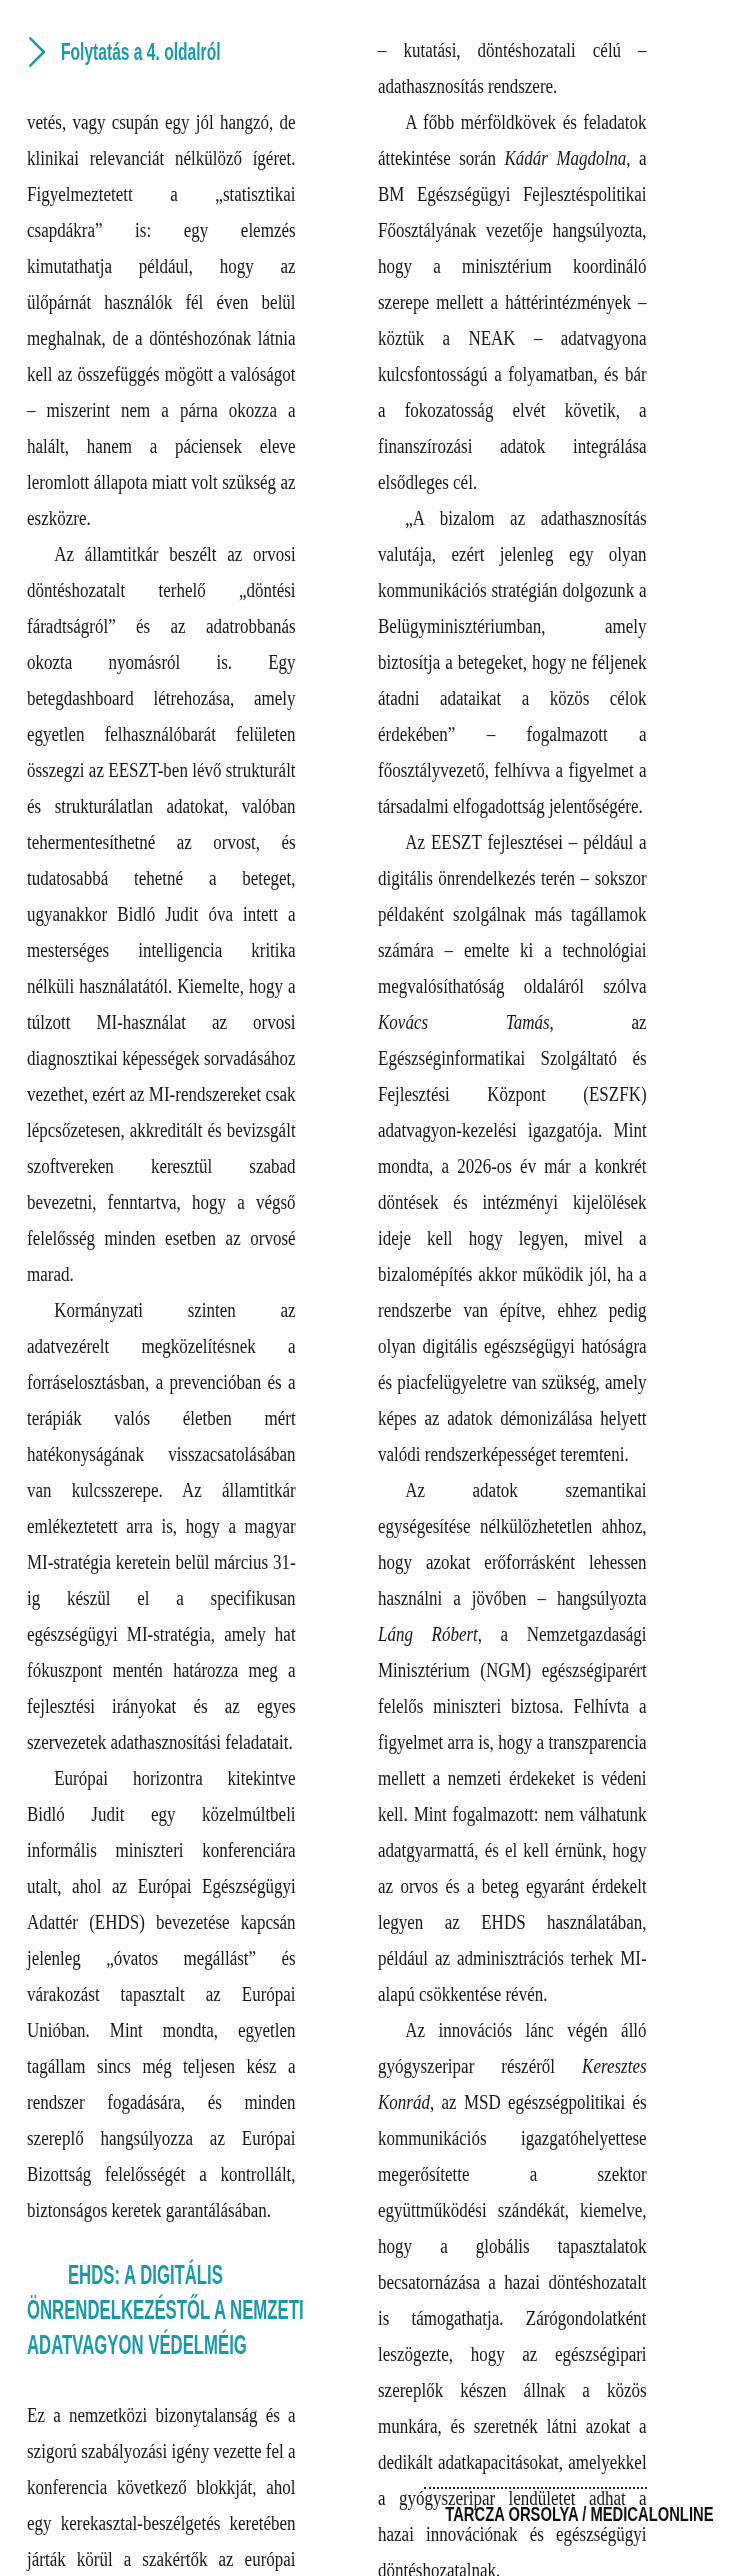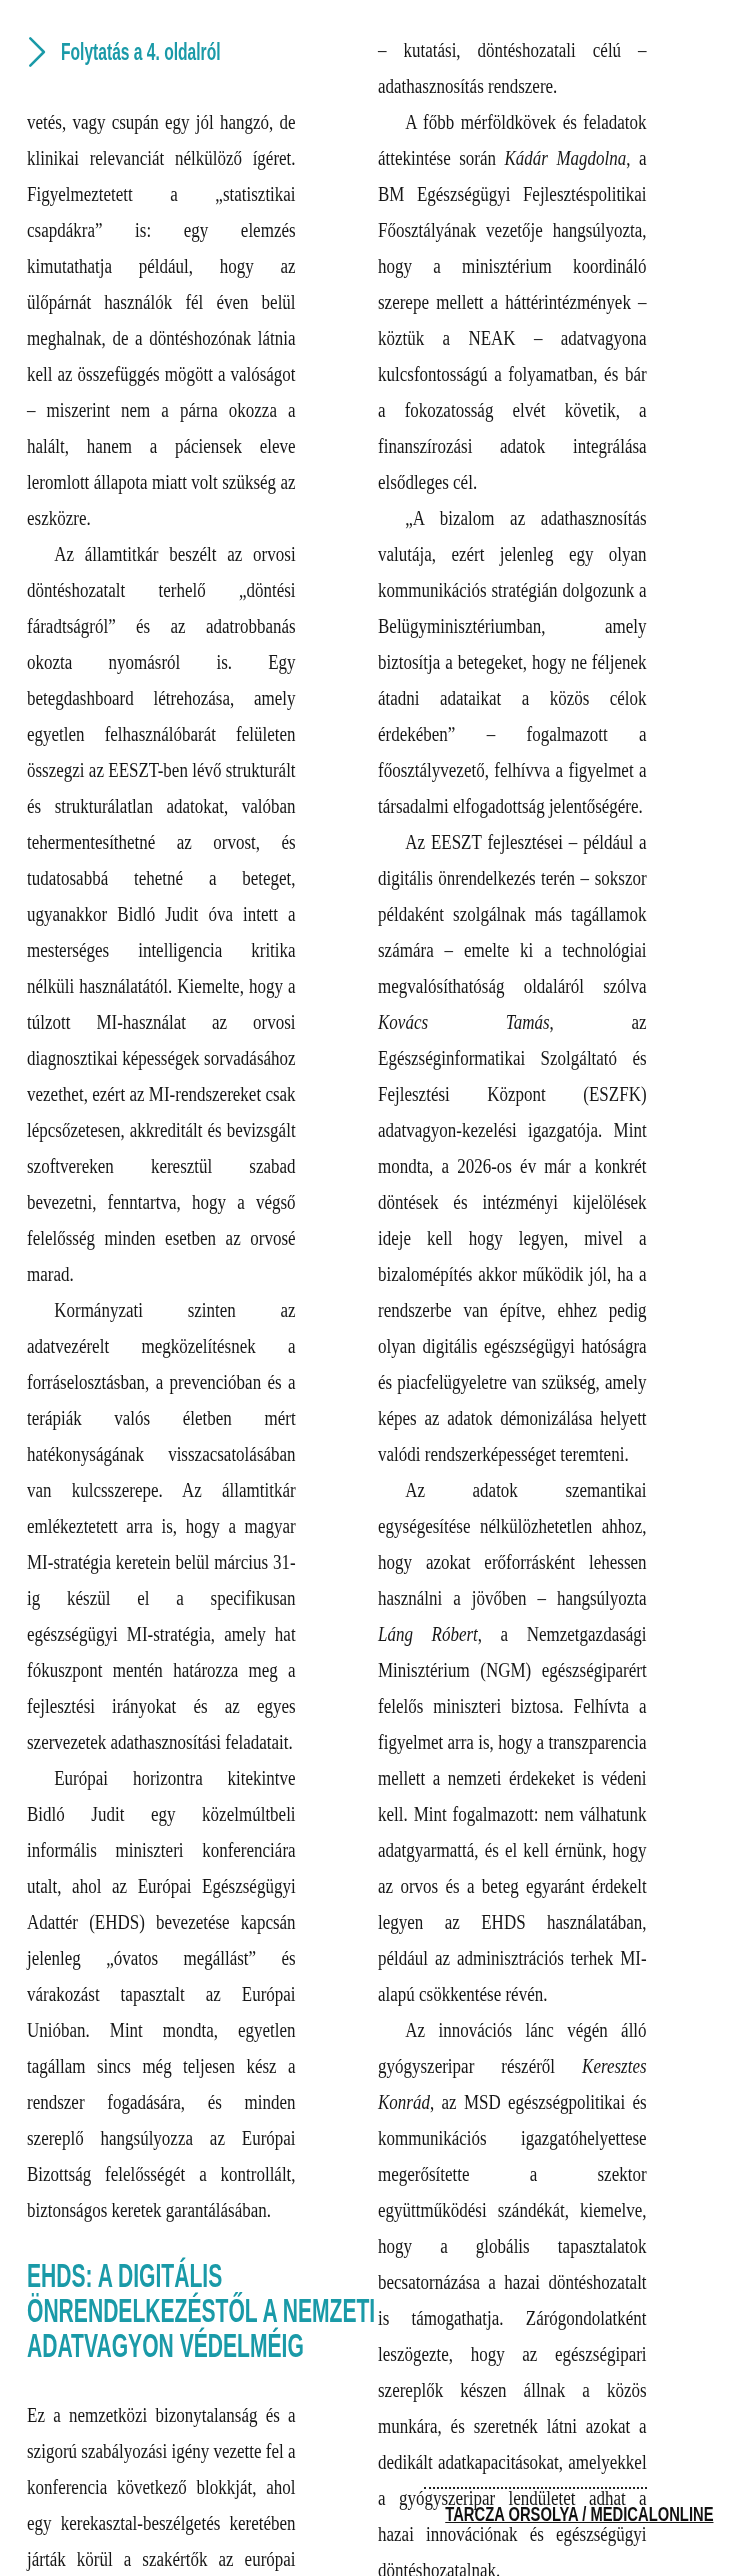--- a/index.html
+++ b/index.html
@@ -50,39 +50,39 @@
     transform-origin: 0 0;
   }
   .body-para.indent { text-indent: 32px; }
   .body-para em { font-style: italic; }
 
   
   .section-heading {
     margin: 30px 0 34px 0;
     font-family: "Liberation Sans", "DejaVu Sans", sans-serif;
     font-weight: 700;
-    font-size: 34px;
+    font-size: 27px;
     line-height: 35px;
     color: #1a9aa8;
     letter-spacing: 0;
+    text-align: right;
   }
   .heading-line {
     transform: scaleX(0.62);
     transform-origin: 0 0;
     white-space: nowrap;
   }
 
   
   .footer-block {
     position: absolute;
     left: 378px;
     top: 2487px;
     width: 269px;
     text-align: center;
-    text-decoration: underline;
   }
   .dotted-rule {
     width: 223px;
     margin-left: auto;
     border-top: 2.9px dotted #1f1f1f;
     height: 0;
   }
   .footer-credit {
     margin-top: 15px;
     font-family: "Liberation Sans", "DejaVu Sans", sans-serif;

